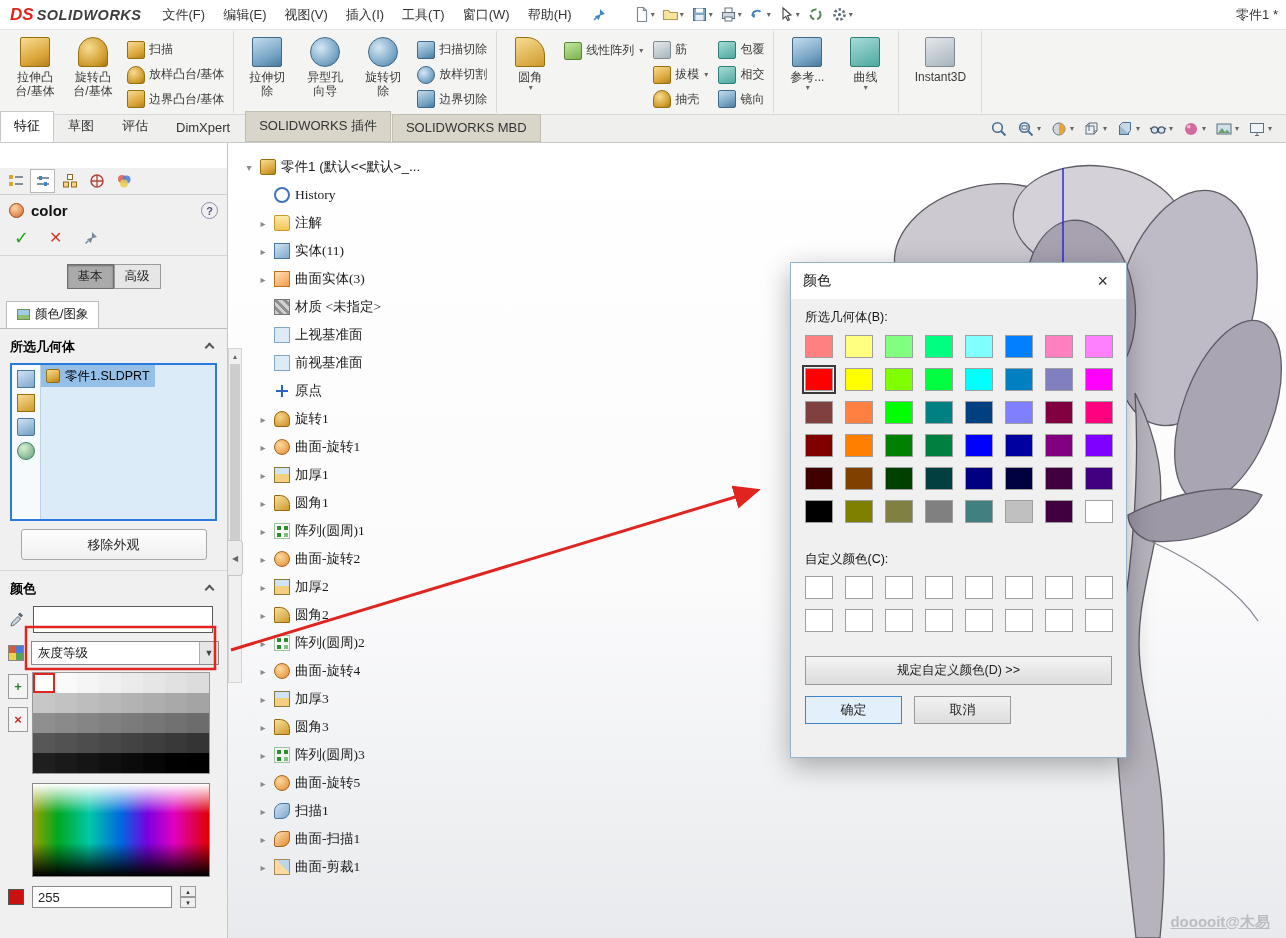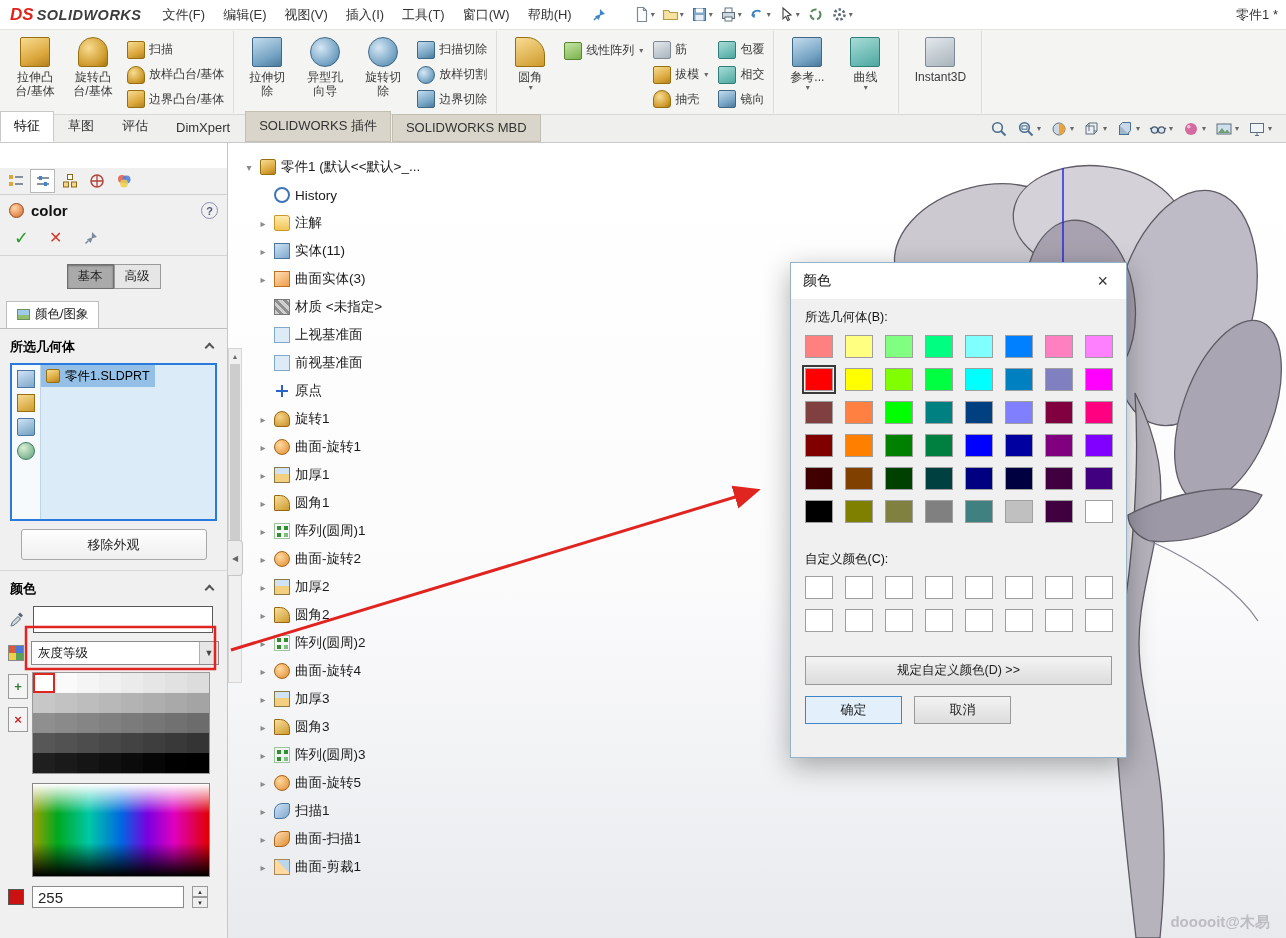--- a/index.html
+++ b/index.html
@@ -46,26 +46,26 @@
   .tab { padding:5px 13px 6px; font-size:13px; color:#333; border:1px solid transparent; white-space:nowrap; }
   .tab.active { background:#fff; border-color:#c9c9c9; border-bottom-color:#fff; color:#000; }
   .tab.addon { background:#d9d5ca; border-color:#c2beb2; margin-left:1px; }
   #viewbar { margin-left:auto; display:flex; align-items:center; gap:9px; padding:0 14px 4px; }
   .vb { display:flex; align-items:center; gap:1px; }
 
   
   #main { position:absolute; top:143px; left:0; right:0; bottom:0; }
   #graphics { position:absolute; inset:0; background:linear-gradient(180deg,#ffffff 0%,#fbfbfc 55%,#e8eaed 100%); }
   #model { position:absolute; inset:0; }
-  #watermark { position:absolute; right:16px; bottom:6px; color:#bcbcc2; font-size:15px; font-weight:bold; }
+  #watermark { position:absolute; right:16px; bottom:6px; color:#bcbcc2; font-size:15px; font-weight:bold;text-decoration:underline; }
 
   
   #feature-tree { position:absolute; left:243px; top:10px; width:250px; z-index:30; }
   .tree-root, .tree-item { display:flex; align-items:center; gap:5px; height:28px; font-size:13.5px; color:#1a1a1a; }
-  .tree-item { padding-left:14px; }
+  .tree-item { padding-left:14px;font-family:Liberation Serif, serif; }
   .tw { width:12px; color:#8a8a8a; font-size:10px; text-align:center; flex:none; }
   .ti { width:16px; height:16px; flex:none; }
   .tl { white-space:nowrap; }
   .ti-part { background:linear-gradient(155deg,#f8dc92,#dba63a 65%,#b2801f); border:1px solid #96700f; border-radius:2px; }
   .ti-history { background:#fff; border:2px solid #3f74b8; border-radius:50%; }
   .ti-sensors, .ti-annotations { background:linear-gradient(#ffeab0,#f2c455); border:1px solid #c89a2e; border-radius:1px 3px 2px 2px; }
   .ti-solid-folder { background:linear-gradient(145deg,#cfe3f4,#7fa8cc); border:1px solid #4a76a0; }
   .ti-surface-folder { background:linear-gradient(145deg,#ffe0b8,#ef9c4a); border:1px solid #bf701f; }
   .ti-material { background:repeating-linear-gradient(45deg,#cfcfcf 0 3px,#8f8f8f 3px 6px); border:1px solid #777; }
   .ti-plane { background:rgba(160,200,235,.35); border:1px solid #7fa8cc; }
@@ -141,21 +141,21 @@
   .palette { width:178px; border:1px solid #9a9a9a; background:#fff; display:grid;
              grid-template-columns:repeat(8,1fr); align-self:flex-start; }
   .pal-cell { height:20px; }
   .pal-cell.selected { outline:2px solid #e02420; outline-offset:-2px; }
   .spectrum { margin:9px 8px 0 32px; width:178px; height:94px; border:1px solid #888; background:
       linear-gradient(180deg,#fff 0%,rgba(255,255,255,0) 32%),
       linear-gradient(0deg,#000 0%,rgba(0,0,0,0) 36%),
       linear-gradient(90deg,#9aa000 0%,#00a820 14%,#00c8a8 32%,#0068e0 50%,#7a00e0 65%,#e000c0 80%,#e00000 100%); }
   .rgb-row { display:flex; align-items:center; gap:8px; padding:9px 8px 0; }
   .rgb-swatch { width:16px; height:16px; background:#cc1111; border:1px solid #555; flex:none; }
-  .rgb-input { width:152px; height:22px; background:#fff; border:1px solid #8a8a8a; font-size:15px;
+  .rgb-input { width:140px; height:22px; background:#fff; border:1px solid #8a8a8a; font-size:13px;
                padding-left:5px; display:flex; align-items:center; }
   .spin { width:16px; height:22px; display:flex; flex-direction:column; }
   .spin > div { flex:1; border:1px solid #9a9a9a; background:#efefef; font-size:6px; display:flex;
                 align-items:center; justify-content:center; color:#333; }
 
   
   #panel-scroll { position:absolute; left:228px; top:205px; width:14px; height:335px; background:#f0f0f0;
                   border:1px solid #d5d5d5; z-index:40; }
   #panel-scroll .arrow { height:14px; display:flex; align-items:center; justify-content:center; font-size:8px; color:#666; }
   #panel-scroll .thumb { position:absolute; top:15px; left:1px; right:1px; height:180px; background:#cdcdcd; }

